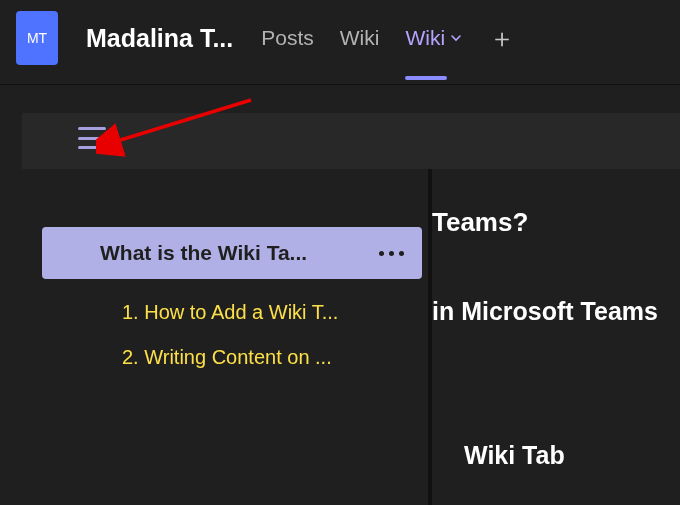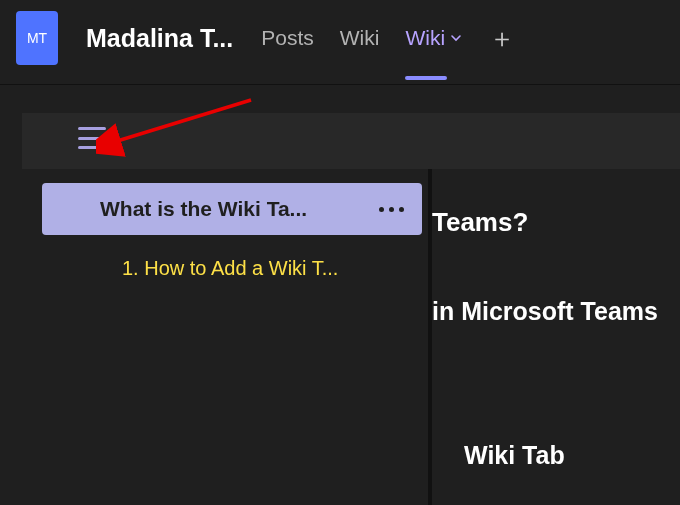--- a/index.html
+++ b/index.html
@@ -124,20 +124,21 @@
     }
     .wiki-selected {
       background:#b0b0e6;
       border-radius:4px;
       height:52px;
       display:flex;
       align-items:center;
       justify-content:space-between;
       padding:0 18px 0 58px;
       color:#1f1f1f;
+      margin-top:44px;
     }
     .wiki-selected .title {
       font-size:21px;
       font-weight:700;
       white-space:nowrap;
       overflow:hidden;
       text-overflow:ellipsis;
     }
     .more-dots {
       display:flex;
@@ -222,20 +223,21 @@
     <div class="sidebar">
       <div class="wiki-selected">
         <span class="title">What is the Wiki Ta...</span>
         <div class="more-dots">
           <span></span>
           <span></span>
           <span></span>
         </div>
       </div>
       <div class="toc-item">1. How to Add a Wiki T...</div>
+      <div class="toc-item">2. Writing Content on ...</div>
     </div>
 
     <div class="content">
       <div class="content-row r1"> Teams?</div>
       <div class="content-row r2">in Microsoft Teams</div>
       <div class="content-row r3">Wiki Tab</div>
     </div>
   </div>
 </div>
 

